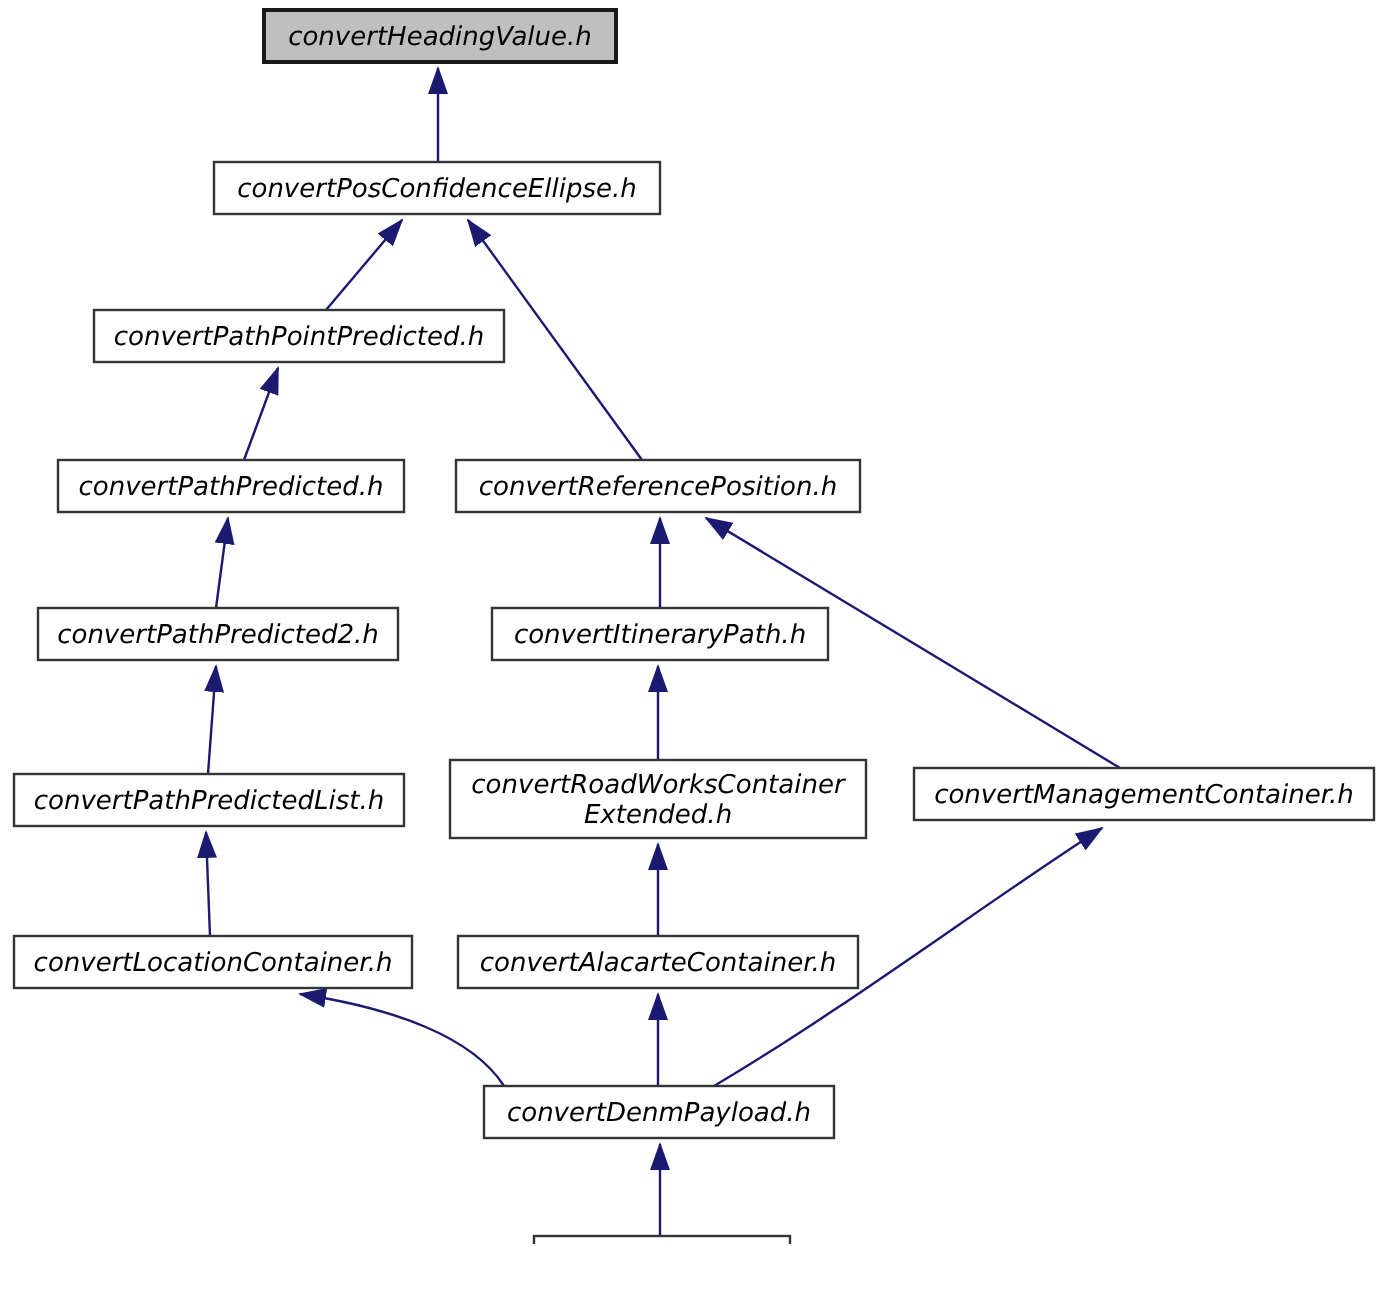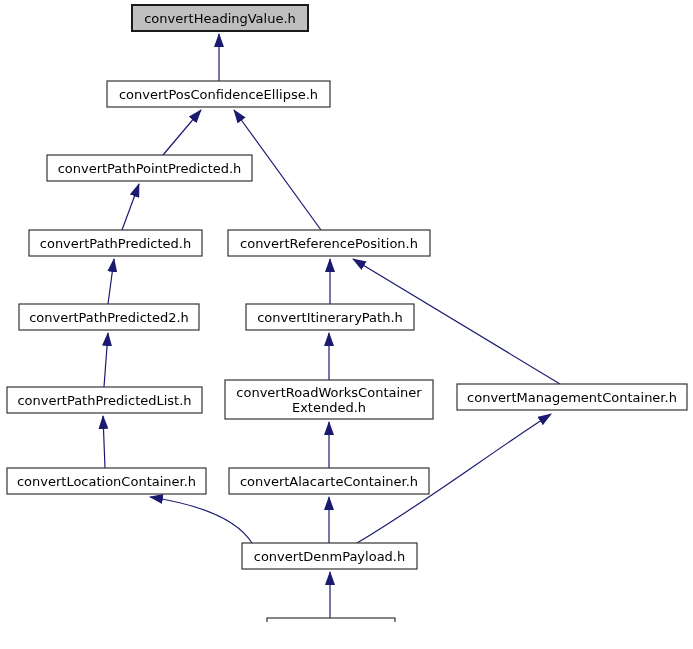--- a/index.html
+++ b/index.html
@@ -7,20 +7,21 @@
     margin: 0;
     padding: 0;
     background: #ffffff;
   }
   #canvas {
     position: relative;
     width: 693px;
     height: 622px;
     background: #ffffff;
     overflow: hidden;
+    font-style: italic;
   }
   .node-label {
     font-family: "DejaVu Sans", "Liberation Sans", sans-serif;
     font-size: 13px;
   }
   svg text {
     user-select: none;
   }
   g[data-interactable="true"] {
     cursor: pointer;

